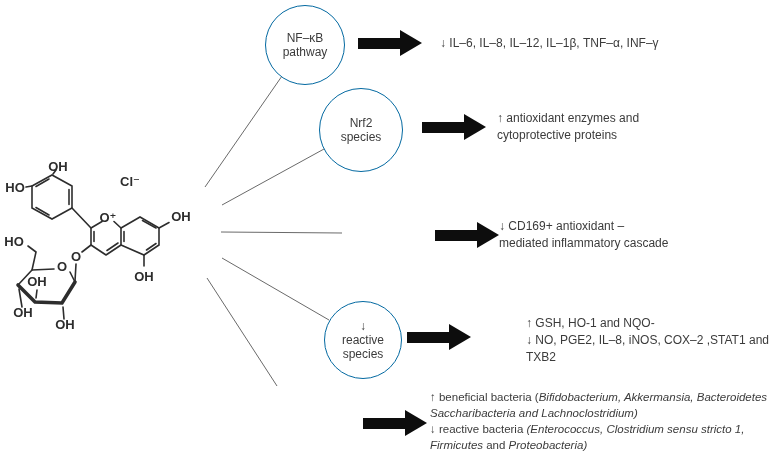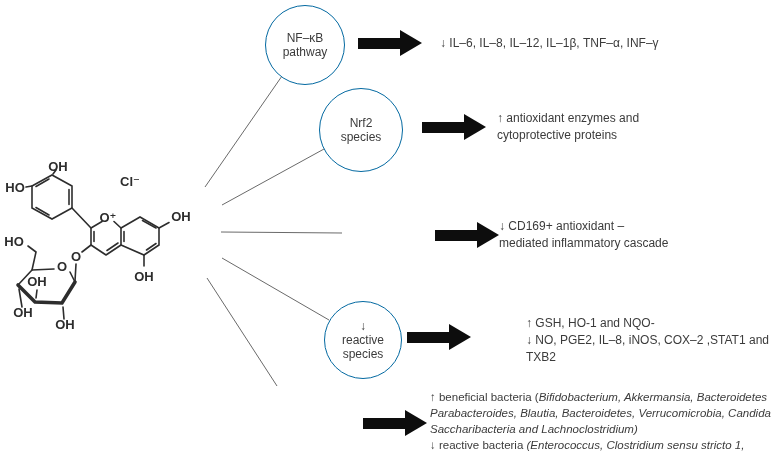--- a/index.html
+++ b/index.html
@@ -134,18 +134,18 @@
   <div class="effect e1">↓ IL–6, IL–8, IL–12, IL–1β, TNF–α, INF–γ</div>
   <div class="effect e2">↑ antioxidant enzymes and
 cytoprotective proteins</div>
   <div class="effect e3">↓ CD169+ antioxidant –
 mediated inflammatory cascade</div>
   <div class="effect e4">↑ GSH, HO-1 and NQO-
 ↓ NO, PGE2, IL–8, iNOS, COX–2 ,STAT1 and TXB2</div>
 
   <div class="gut-effect">
     <div class="ln"><span>↑ beneficial bacteria (</span><span class="it">Bifidobacterium, Akkermansia, Bacteroidetes</span></div>
-    <div class="ln"><span class="it">Parabacteroides, Blautia, Bacteroidetes, Verrucomicrobia, Candida</span></div>
     <div class="ln"><span class="it">Saccharibacteria and Lachnoclostridium)</span></div>
     <div class="ln"><span>↓ reactive bacteria </span><span class="it">(Enterococcus, Clostridium sensu stricto 1,</span></div>
+    <div class="ln"><span class="it">Firmicutes</span><span> and </span><span class="it">Proteobacteria)</span></div>
   </div>
 
 </div>
 
 </body></html>

